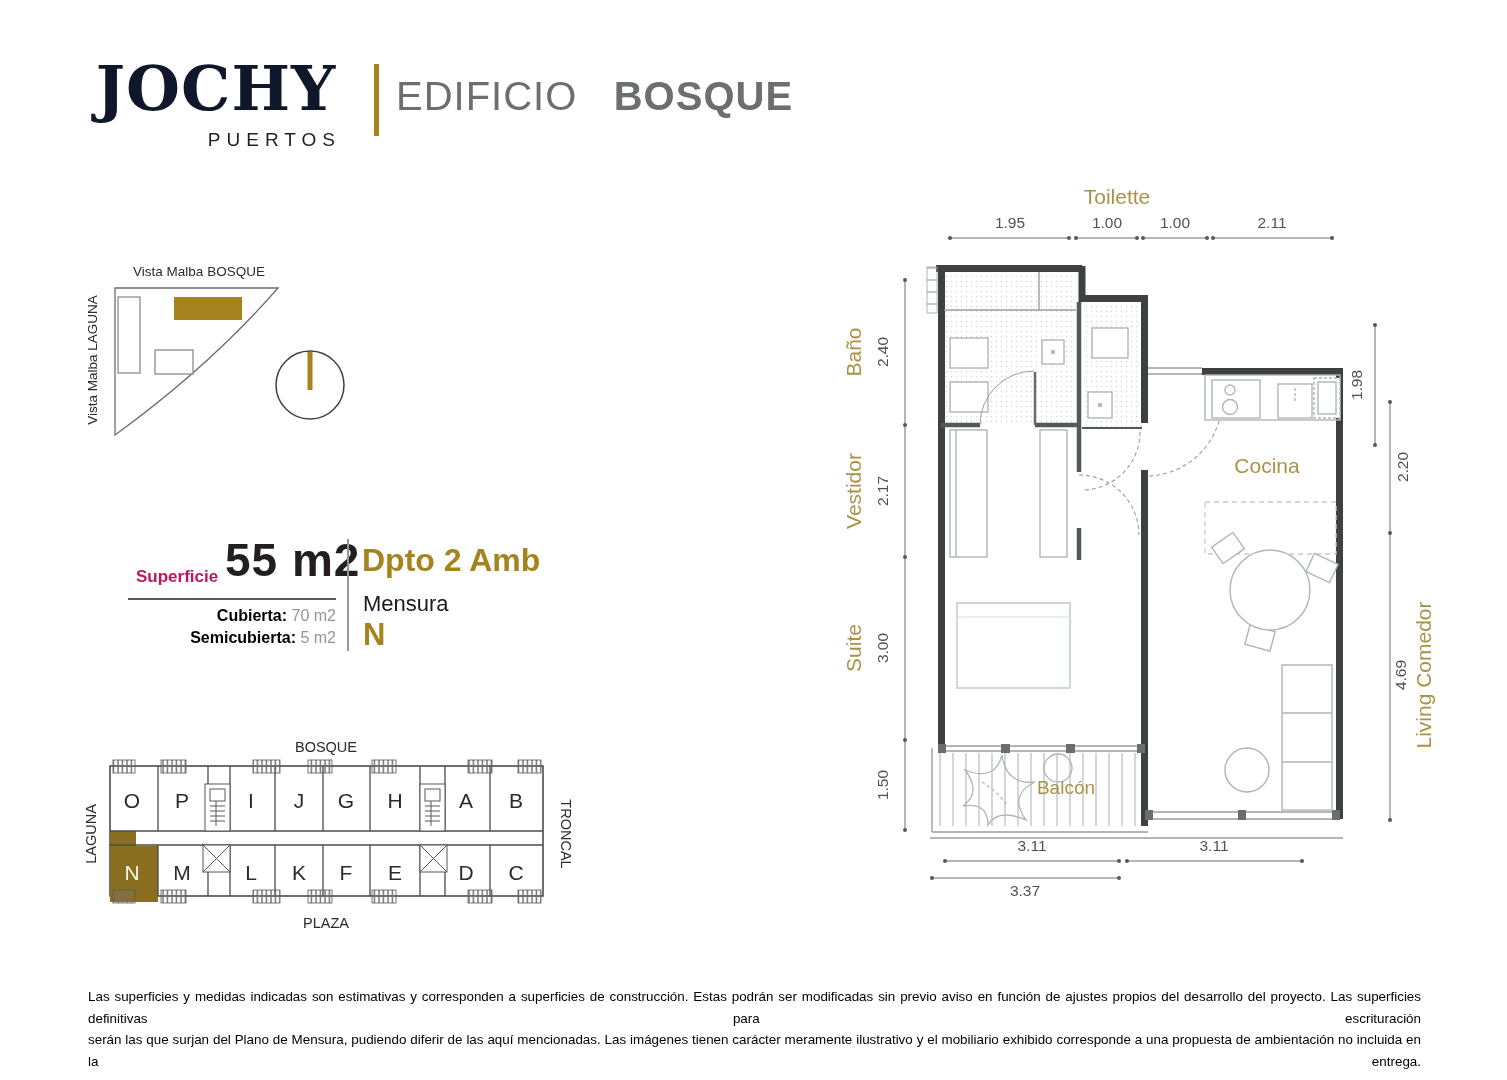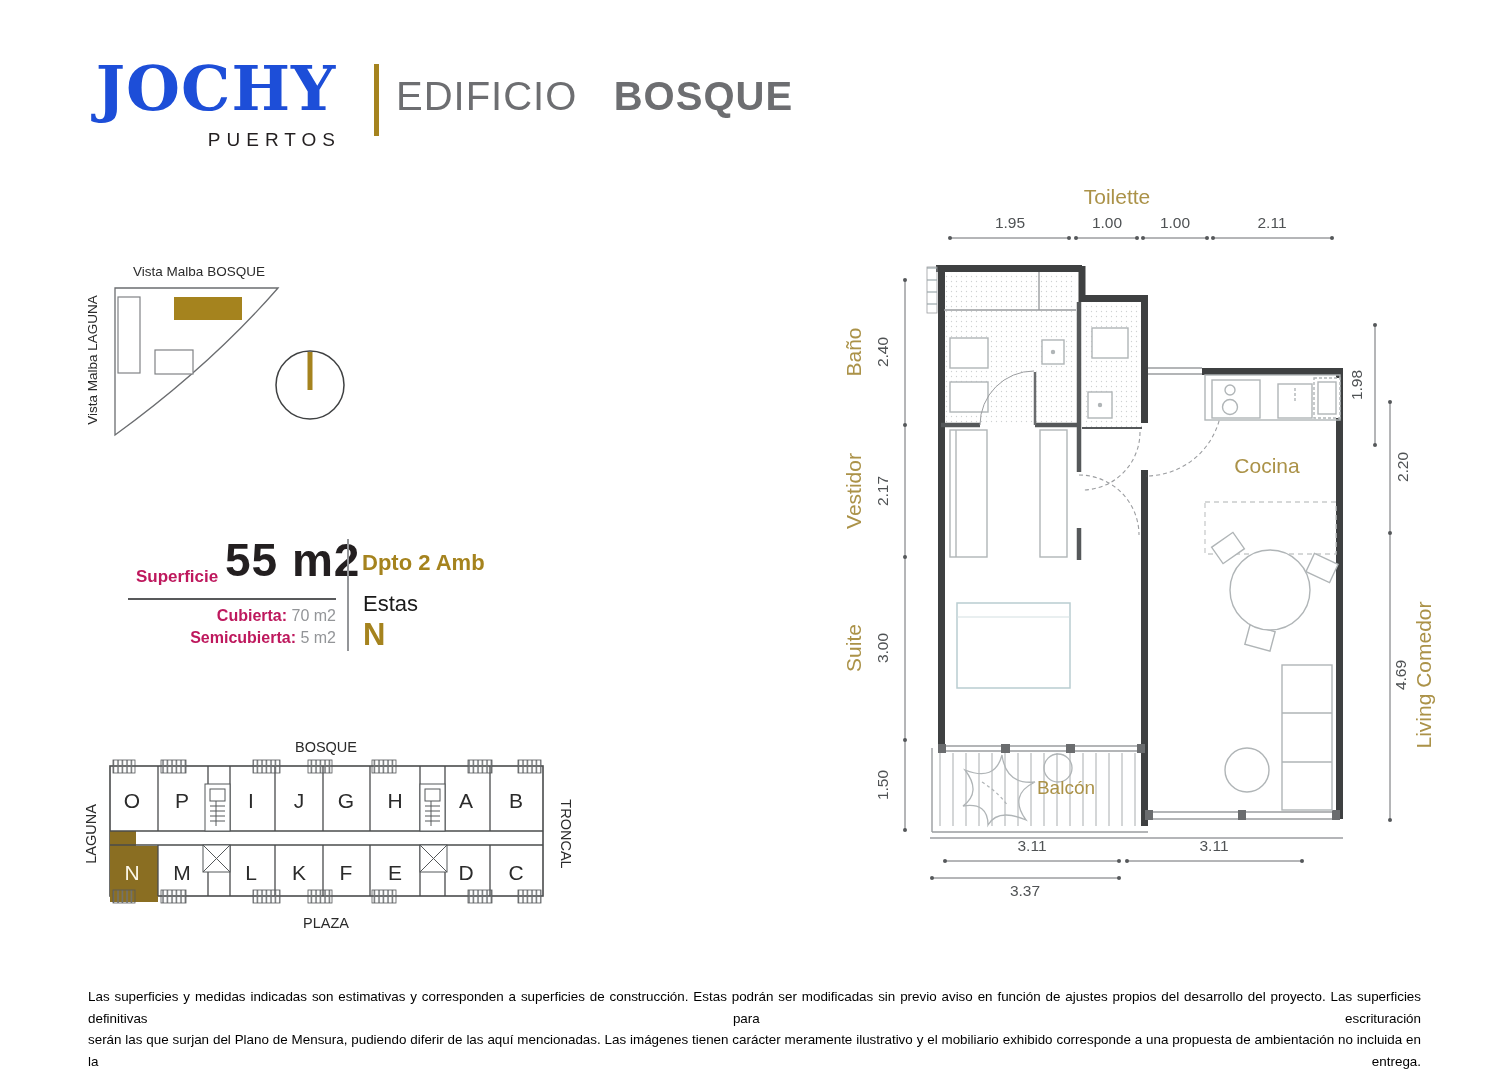--- a/index.html
+++ b/index.html
@@ -2,36 +2,36 @@
 <html><head>
 <meta charset="utf-8">
 <style>
   html,body{margin:0;padding:0;background:#e8e8e8;}
   .page{position:relative;width:1507px;height:1080px;background:#ffffff;
         font-family:"Liberation Sans",sans-serif;overflow:hidden;margin:0 auto;}
   .abs{position:absolute;}
   
   .brand{left:88px;top:56px;width:256px;text-align:center;}
   .brand-name{display:block;font-family:"DejaVu Serif",serif;font-weight:700;
-              font-size:62px;line-height:1.05;color:#1d4ed8;letter-spacing:1px;}
+              font-size:62px;line-height:1.05;color:#0f172a;letter-spacing:1px;}
   .brand-sub{display:block;text-align:right;padding-right:3px;font-size:19px;
              letter-spacing:6px;color:#231f20;margin-top:8px;}
   .brand-bar{left:374px;top:64px;width:5px;height:72px;background:#a5831e;}
   .building-title{left:396px;top:74px;font-size:40px;color:#6d6e71;letter-spacing:1px;white-space:nowrap;}
   .building-title .bold{font-weight:700;}
   
   .summary{left:120px;top:535px;width:430px;height:130px;}
   .sup-label{left:16px;top:32px;font-size:17px;font-weight:700;color:#be185d;}
   .sup-value{left:105px;top:-2px;font-size:46px;font-weight:700;color:#231f20;letter-spacing:1px;}
   .sum-line{left:8px;top:63px;width:208px;height:2px;background:#58595b;}
   .cub-row{left:8px;top:72px;width:208px;text-align:right;font-size:16px;color:#939598;}
-  .cub-row b{color:#be185d;}
+  .cub-row b{color:#000000;}
   .cub-row.second{top:94px;}
   .sum-divider{left:227px;top:4px;width:2px;height:112px;background:#939598;}
-  .dpto{left:242px;top:15px;font-size:22px;font-weight:700;color:#a5831e;}
+  .dpto{left:242px;top:7px;font-size:32px;font-weight:700;color:#a5831e;}
   .unidad-label{left:243px;top:56px;font-size:22px;color:#1a1a1a;}
   .unidad-value{left:243px;top:82px;font-size:31px;font-weight:700;color:#a5831e;}
   
   .disclaimer{left:88px;top:986px;width:1333px;font-size:13.4px;line-height:1.62;
               color:#000000;text-align:justify;}
   .disclaimer div{text-align:justify;-moz-text-align-last:justify;text-align-last:justify;}
   svg text{font-family:"Liberation Sans",sans-serif;}
 </style>
 </head>
 <body>
@@ -63,21 +63,21 @@
   </svg>
 
   <div class="abs summary">
     <span class="abs sup-label">Superficie</span>
     <span class="abs sup-value">55 m2</span>
     <div class="abs sum-line"></div>
     <div class="abs cub-row"><b>Cubierta:</b><span> 70 m2</span></div>
     <div class="abs cub-row second"><b>Semicubierta:</b><span> 5 m2</span></div>
     <div class="abs sum-divider"></div>
     <span class="abs dpto">Dpto 2 Amb</span>
-    <span class="abs unidad-label">Estas</span>
+    <span class="abs unidad-label">Mensura</span>
     <span class="abs unidad-value">N</span>
   </div>
 
   <svg class="abs" style="left:80px;top:728px;" width="500" height="218" viewBox="0 0 500 218">
     <defs>
       <pattern id="hatch" width="4.5" height="14" patternUnits="userSpaceOnUse">
         <path d="M2,0 V14" stroke="#6f7274" stroke-width="1.5"></path>
       </pattern>
     </defs>
 

